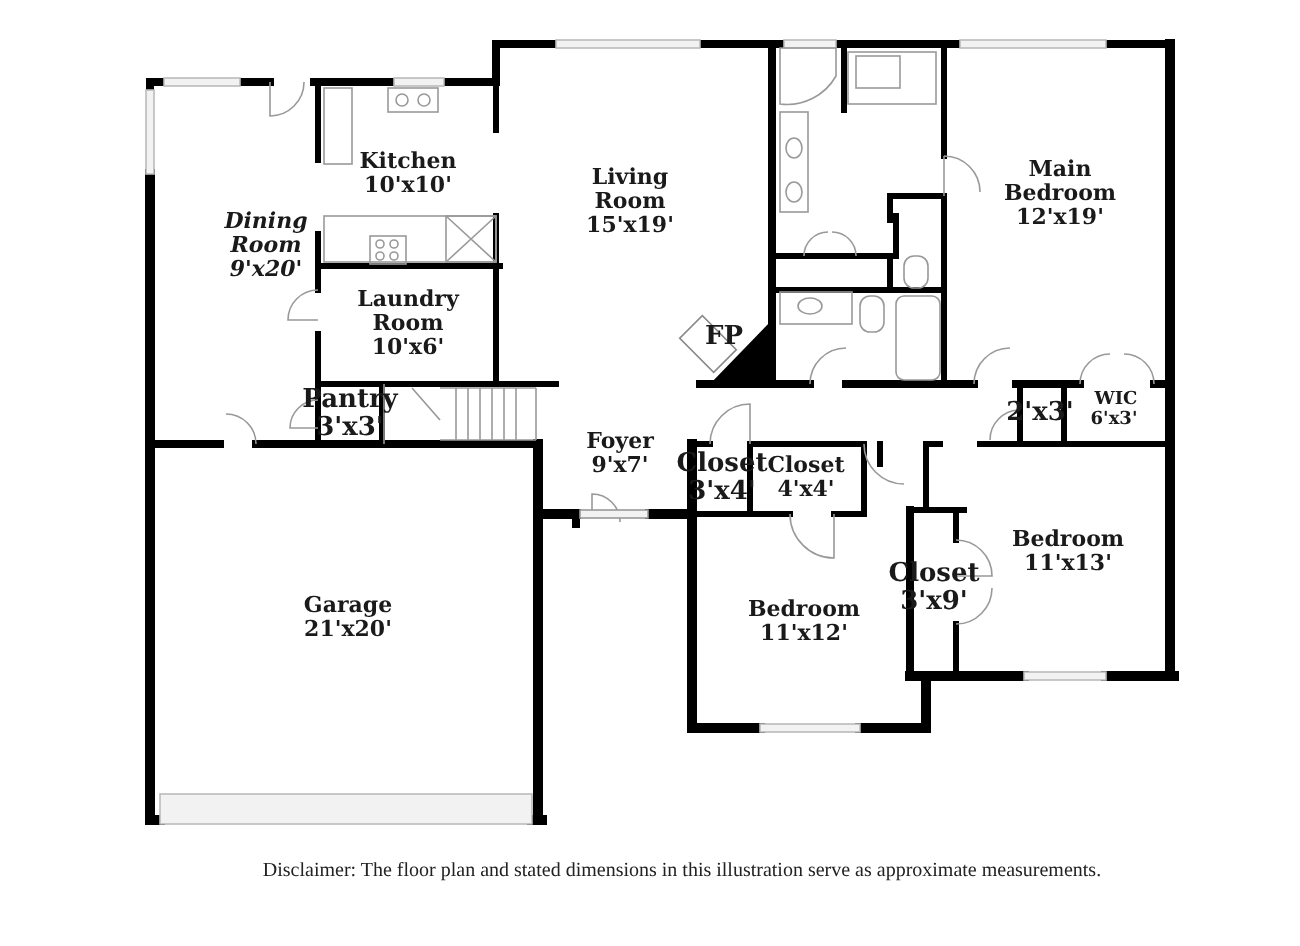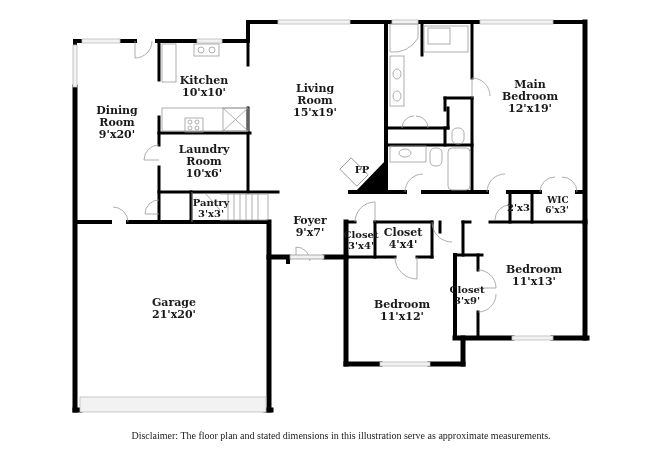--- a/index.html
+++ b/index.html
@@ -2,21 +2,21 @@
 <html><head>
 <meta charset="utf-8">
 <style>
   html, body { margin:0; padding:0; background:#ffffff; }
   body { width:650px; height:473px; position:relative; overflow:hidden; font-family:"DejaVu Serif", serif; }
   #plan { position:absolute; left:0; top:0; width:650px; height:473px; }
   .lbl { position:absolute; text-align:center; font-weight:bold; color:#1a1a1a; line-height:1.1; transform:translate(-50%,-50%); white-space:nowrap; }
   .lbl span { display:block; }
   .f11 { font-size:11px; }
   .f9 { font-size:9px;text-align:right; }
-  .f7 { font-size:10px; }
+  .f7 { font-size:13px; }
   .disclaimer { position:absolute; left:16px; width:650px; top:428px; text-align:center; font-family:"Liberation Serif", serif; font-size:10px; color:#222; line-height:15px; }
   .disclaimer span { display:block; }
 </style>
 </head>
 <body>
 
 <svg id="plan" viewBox="0 0 650 473" xmlns="http://www.w3.org/2000/svg">
 
   <g stroke="#000" stroke-linecap="square" fill="none">
 
@@ -172,35 +172,35 @@
       <line x1="252" y1="194" x2="252" y2="220"></line>
         <line x1="258" y1="194" x2="258" y2="220"></line>
       <line x1="206" y1="194" x2="220" y2="210"></line>
     </g>
     <line x1="192" y1="192" x2="192" y2="222"></line>
   </g>
 
   <rect x="290" y="255" width="34" height="4" fill="#f2f2f2" stroke="#999" stroke-width="0.8"></rect>
 </svg>
 
-<div class="lbl f11" style="left:117px;top:123px;">
+<div class="lbl f11" style="left:133px;top:123px;font-style:italic;">
   <span>Dining</span>
   <span>Room</span>
   <span>9'x20'</span>
 </div>
 <div class="lbl f11" style="left:204px;top:87px;">
   <span>Kitchen</span>
   <span>10'x10'</span>
 </div>
 <div class="lbl f11" style="left:204px;top:162px;">
   <span>Laundry</span>
   <span>Room</span>
   <span>10'x6'</span>
 </div>
-<div class="lbl f7" style="left:175px;top:208px;margin-left:36px;">
+<div class="lbl f7" style="left:175px;top:208px;">
   <span>Pantry</span>
   <span>3'x3'</span>
 </div>
 <div class="lbl f11" style="left:315px;top:101px;">
   <span>Living</span>
   <span>Room</span>
   <span>15'x19'</span>
 </div>
 <div class="lbl f7" style="left:362px;top:169px;">
   <span>FP</span>

